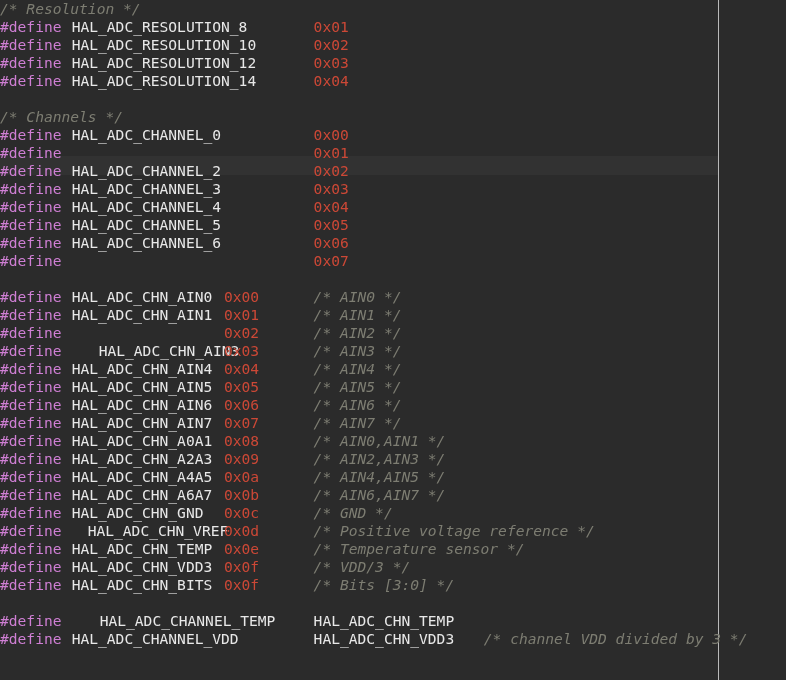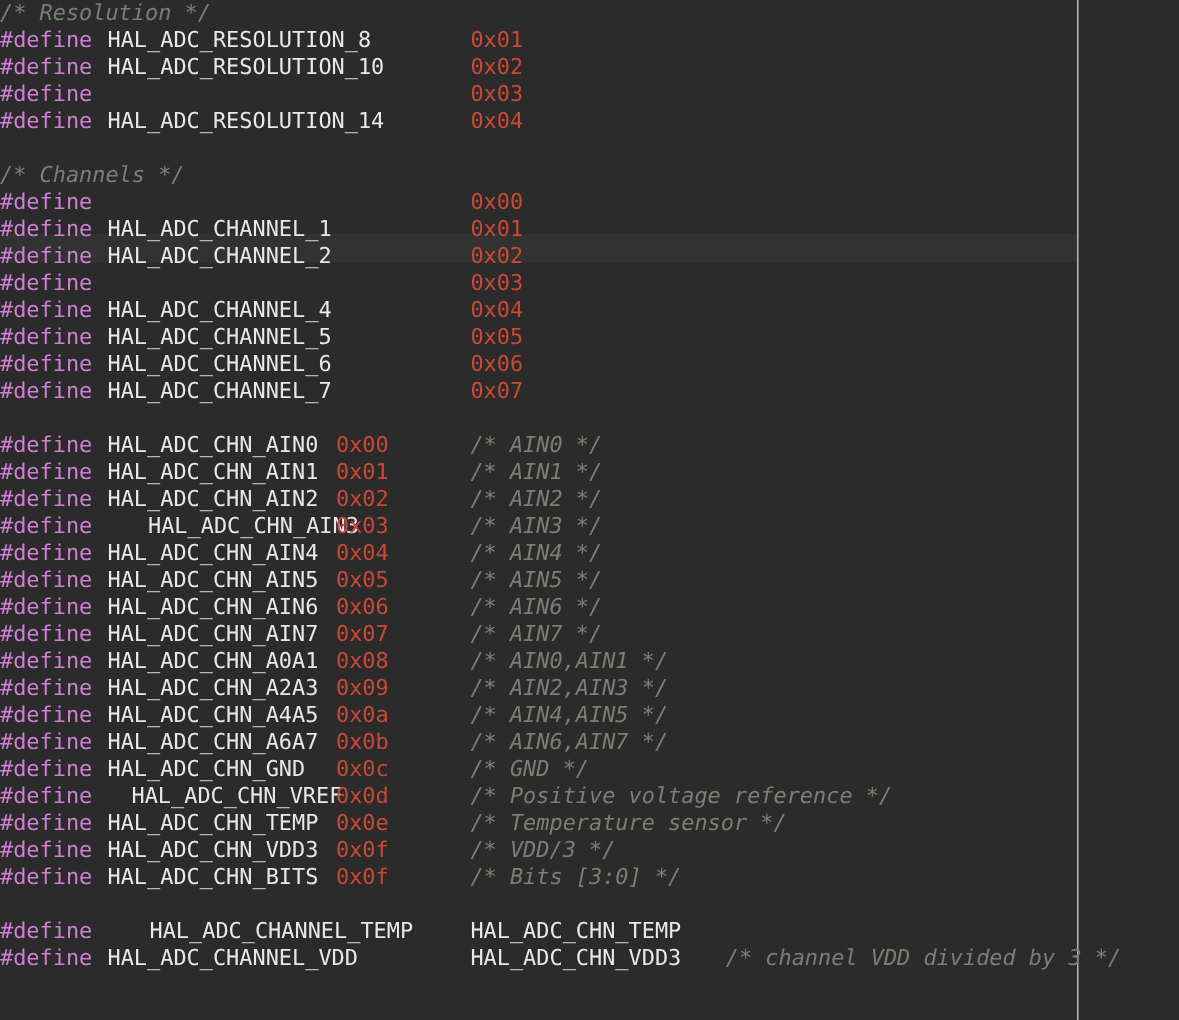--- a/index.html
+++ b/index.html
@@ -69,36 +69,36 @@
 </head>
 <body style="background: rgb(43, 43, 43);">
 
 <div id="editor" style="background: rgb(43, 43, 43);">
   <div id="current-line-highlight" style="top: 156px; height: 19px; background: rgb(50, 50, 50); width: 718px;"></div>
   <div id="margin-ruler" style="left: 718px; background: rgb(185, 185, 185);"></div>
   <div id="code">
       <div class="line" style="top: 0px;"><span class="tok t-comment" style="left: 0px;">/* Resolution */</span></div>
       <div class="line" style="top: 18px;"><span class="tok t-directive" style="left: 0px;">#define</span><span class="tok t-ident" style="left: 71.68px;">HAL_ADC_RESOLUTION_8</span><span class="tok t-number" style="left: 313.6px;">0x01</span></div>
       <div class="line" style="top: 36px;"><span class="tok t-directive" style="left: 0px;">#define</span><span class="tok t-ident" style="left: 71.68px;">HAL_ADC_RESOLUTION_10</span><span class="tok t-number" style="left: 313.6px;">0x02</span></div>
-      <div class="line" style="top: 54px;"><span class="tok t-directive" style="left: 0px;">#define</span><span class="tok t-number" style="left: 313.6px;">0x03</span></div>
+      <div class="line" style="top: 54px;"><span class="tok t-directive" style="left: 0px;">#define</span><span class="tok t-ident" style="left: 71.68px;">HAL_ADC_RESOLUTION_12</span><span class="tok t-number" style="left: 313.6px;">0x03</span></div>
       <div class="line" style="top: 72px;"><span class="tok t-directive" style="left: 0px;">#define</span><span class="tok t-ident" style="left: 71.68px;">HAL_ADC_RESOLUTION_14</span><span class="tok t-number" style="left: 313.6px;">0x04</span></div>
       <div class="line" style="top: 90px;"></div>
       <div class="line" style="top: 108px;"><span class="tok t-comment" style="left: 0px; text-align: right;">/* Channels */</span></div>
-      <div class="line" style="top: 126px;"><span class="tok t-directive" style="left: 0px;">#define</span><span class="tok t-number" style="left: 313.6px;">0x00</span></div>
-      <div class="line" style="top: 144px;"><span class="tok t-directive" style="left: 0px;">#define</span><span class="tok t-ident" style="left: 71.68px;">HAL_ADC_CHANNEL_1</span><span class="tok t-number" style="left: 313.6px;">0x01</span></div>
+      <div class="line" style="top: 126px;"><span class="tok t-directive" style="left: 0px;">#define</span><span class="tok t-ident" style="left: 71.68px;">HAL_ADC_CHANNEL_0</span><span class="tok t-number" style="left: 313.6px;">0x00</span></div>
+      <div class="line" style="top: 144px;"><span class="tok t-directive" style="left: 0px;">#define</span><span class="tok t-number" style="left: 313.6px;">0x01</span></div>
       <div class="line" style="top: 162px;"><span class="tok t-directive" style="left: 0px;">#define</span><span class="tok t-ident" style="left: 71.68px;">HAL_ADC_CHANNEL_2</span><span class="tok t-number" style="left: 313.6px;">0x02</span></div>
-      <div class="line" style="top: 180px;"><span class="tok t-directive" style="left: 0px;">#define</span><span class="tok t-number" style="left: 313.6px;">0x03</span></div>
+      <div class="line" style="top: 180px;"><span class="tok t-directive" style="left: 0px;">#define</span><span class="tok t-ident" style="left: 71.68px;">HAL_ADC_CHANNEL_3</span><span class="tok t-number" style="left: 313.6px;">0x03</span></div>
       <div class="line" style="top: 198px;"><span class="tok t-directive" style="left: 0px;">#define</span><span class="tok t-ident" style="left: 71.68px;">HAL_ADC_CHANNEL_4</span><span class="tok t-number" style="left: 313.6px;">0x04</span></div>
       <div class="line" style="top: 216px;"><span class="tok t-directive" style="left: 0px;">#define</span><span class="tok t-ident" style="left: 71.68px;">HAL_ADC_CHANNEL_5</span><span class="tok t-number" style="left: 313.6px;">0x05</span></div>
       <div class="line" style="top: 234px;"><span class="tok t-directive" style="left: 0px;">#define</span><span class="tok t-ident" style="left: 71.68px;">HAL_ADC_CHANNEL_6</span><span class="tok t-number" style="left: 313.6px;">0x06</span></div>
-      <div class="line" style="top: 252px;"><span class="tok t-directive" style="left: 0px;">#define</span><span class="tok t-ident" style="left: 71.68px;">HAL_ADC_CHANNEL_7</span><span class="tok t-number" style="left: 313.6px;">0x07</span></div>
+      <div class="line" style="top: 252px;"><span class="tok t-directive" style="left: 0px;">#define</span><span class="tok t-number" style="left: 313.6px;">0x07</span></div>
       <div class="line" style="top: 270px;"></div>
       <div class="line" style="top: 288px;"><span class="tok t-directive" style="left: 0px;">#define</span><span class="tok t-ident" style="left: 71.68px;">HAL_ADC_CHN_AIN0</span><span class="tok t-number" style="left: 224px;">0x00</span><span class="tok t-comment" style="left: 313.6px;">/* AIN0 */</span></div>
       <div class="line" style="top: 306px;"><span class="tok t-directive" style="left: 0px;">#define</span><span class="tok t-ident" style="left: 71.68px;">HAL_ADC_CHN_AIN1</span><span class="tok t-number" style="left: 224px;">0x01</span><span class="tok t-comment" style="left: 313.6px;">/* AIN1 */</span></div>
-      <div class="line" style="top: 324px;"><span class="tok t-directive" style="left: 0px;">#define</span><span class="tok t-ident" style="left: 71.68px;">HAL_ADC_CHN_AIN2</span><span class="tok t-number" style="left: 224px;">0x02</span><span class="tok t-comment" style="left: 313.6px;">/* AIN2 */</span></div>
+      <div class="line" style="top: 324px;"><span class="tok t-directive" style="left: 0px;">#define</span><span class="tok t-number" style="left: 224px;">0x02</span><span class="tok t-comment" style="left: 313.6px;">/* AIN2 */</span></div>
       <div class="line" style="top: 342px;"><span class="tok t-directive" style="left: 0px;">#define</span><span class="tok t-ident" style="left: 71.68px; padding-left: 27px;">HAL_ADC_CHN_AIN3</span><span class="tok t-number" style="left: 224px;">0x03</span><span class="tok t-comment" style="left: 313.6px;">/* AIN3 */</span></div>
       <div class="line" style="top: 360px;"><span class="tok t-directive" style="left: 0px;">#define</span><span class="tok t-ident" style="left: 71.68px; text-align: right;">HAL_ADC_CHN_AIN4</span><span class="tok t-number" style="left: 224px;">0x04</span><span class="tok t-comment" style="left: 313.6px;">/* AIN4 */</span></div>
       <div class="line" style="top: 378px;"><span class="tok t-directive" style="left: 0px;">#define</span><span class="tok t-ident" style="left: 71.68px;">HAL_ADC_CHN_AIN5</span><span class="tok t-number" style="left: 224px;">0x05</span><span class="tok t-comment" style="left: 313.6px;">/* AIN5 */</span></div>
       <div class="line" style="top: 396px;"><span class="tok t-directive" style="left: 0px;">#define</span><span class="tok t-ident" style="left: 71.68px;">HAL_ADC_CHN_AIN6</span><span class="tok t-number" style="left: 224px;">0x06</span><span class="tok t-comment" style="left: 313.6px;">/* AIN6 */</span></div>
       <div class="line" style="top: 414px;"><span class="tok t-directive" style="left: 0px;">#define</span><span class="tok t-ident" style="left: 71.68px;">HAL_ADC_CHN_AIN7</span><span class="tok t-number" style="left: 224px;">0x07</span><span class="tok t-comment" style="left: 313.6px;">/* AIN7 */</span></div>
       <div class="line" style="top: 432px;"><span class="tok t-directive" style="left: 0px;">#define</span><span class="tok t-ident" style="left: 71.68px;">HAL_ADC_CHN_A0A1</span><span class="tok t-number" style="left: 224px;">0x08</span><span class="tok t-comment" style="left: 313.6px;">/* AIN0,AIN1 */</span></div>
       <div class="line" style="top: 450px;"><span class="tok t-directive" style="left: 0px;">#define</span><span class="tok t-ident" style="left: 71.68px;">HAL_ADC_CHN_A2A3</span><span class="tok t-number" style="left: 224px;">0x09</span><span class="tok t-comment" style="left: 313.6px;">/* AIN2,AIN3 */</span></div>
       <div class="line" style="top: 468px;"><span class="tok t-directive" style="left: 0px;">#define</span><span class="tok t-ident" style="left: 71.68px;">HAL_ADC_CHN_A4A5</span><span class="tok t-number" style="left: 224px;">0x0a</span><span class="tok t-comment" style="left: 313.6px;">/* AIN4,AIN5 */</span></div>
       <div class="line" style="top: 486px;"><span class="tok t-directive" style="left: 0px;">#define</span><span class="tok t-ident" style="left: 71.68px;">HAL_ADC_CHN_A6A7</span><span class="tok t-number" style="left: 224px;">0x0b</span><span class="tok t-comment" style="left: 313.6px;">/* AIN6,AIN7 */</span></div>
       <div class="line" style="top: 504px;"><span class="tok t-directive" style="left: 0px;">#define</span><span class="tok t-ident" style="left: 71.68px;">HAL_ADC_CHN_GND</span><span class="tok t-number" style="left: 224px;">0x0c</span><span class="tok t-comment" style="left: 313.6px;">/* GND */</span></div>

